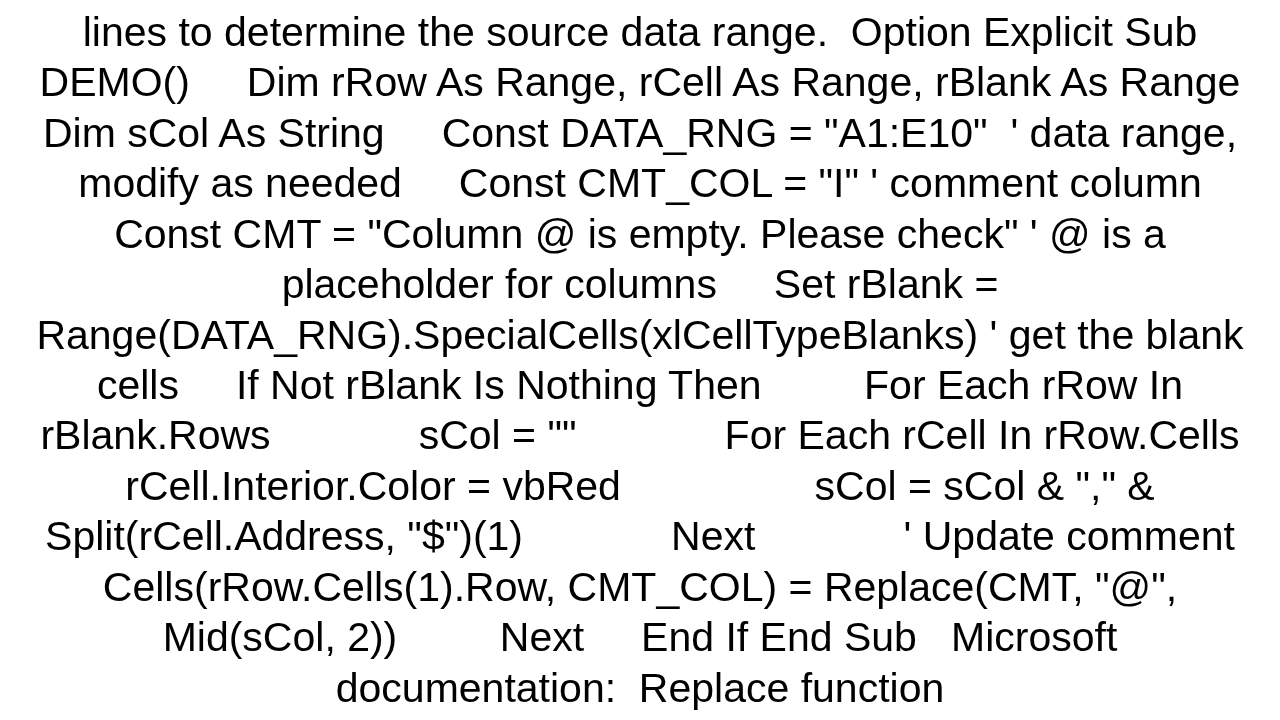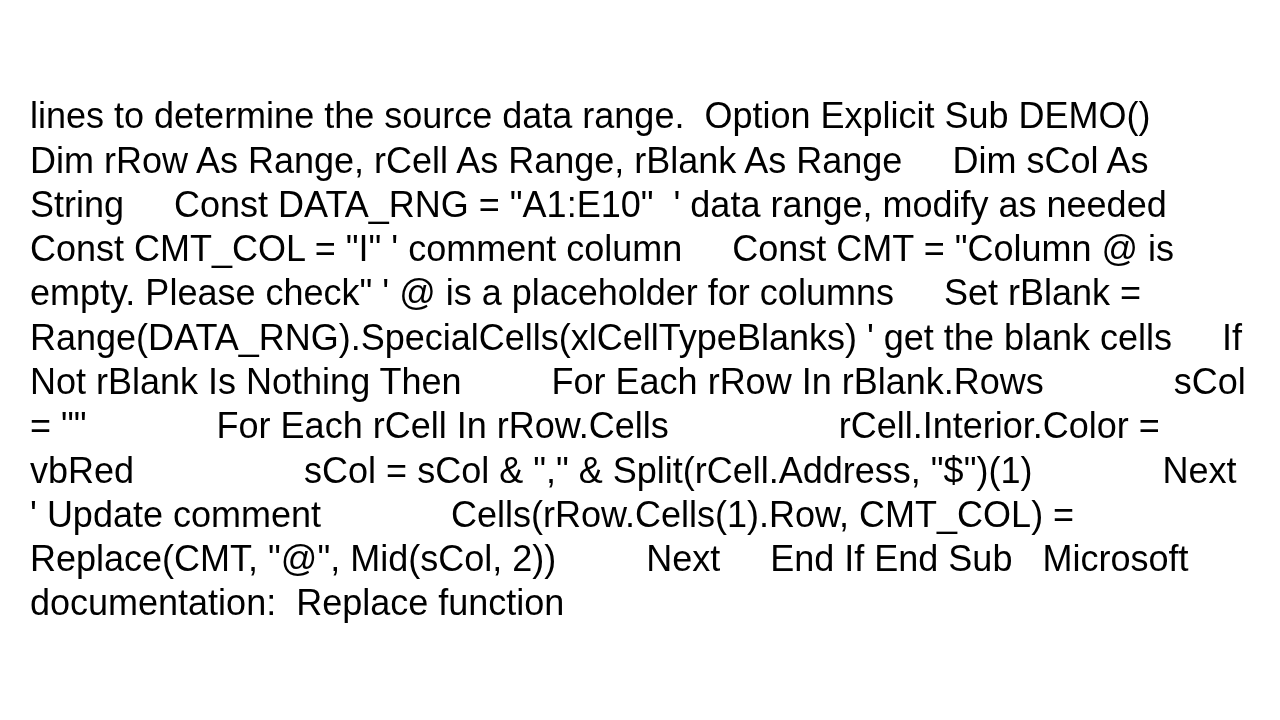--- a/index.html
+++ b/index.html
@@ -9,21 +9,22 @@
       background: #ffffff;
       font-family: Arial, Helvetica, sans-serif;
       overflow: hidden;
       display: flex;
       align-items: center;
       justify-content: center;
     }
     .content {
       width: 1240px;
       padding: 0 10px;
-      font-size: 36px;
+      text-align: center;
+      font-size: 41px;
       line-height: 1.23;
       color: #000000;
       white-space: pre-wrap;
       font-weight: 400;
     }
   </style>
 </head>
 <body>
 
 <div class="content">lines to determine the source data range.  Option Explicit Sub DEMO()     Dim rRow As Range, rCell As Range, rBlank As Range     Dim sCol As String     Const DATA_RNG = "A1:E10"  ' data range, modify as needed     Const CMT_COL = "I" ' comment column     Const CMT = "Column @ is empty. Please check" ' @ is a placeholder for columns     Set rBlank = Range(DATA_RNG).SpecialCells(xlCellTypeBlanks) ' get the blank cells     If Not rBlank Is Nothing Then         For Each rRow In rBlank.Rows             sCol = ""             For Each rCell In rRow.Cells                 rCell.Interior.Color = vbRed                 sCol = sCol &amp; "," &amp; Split(rCell.Address, "$")(1)             Next             ' Update comment             Cells(rRow.Cells(1).Row, CMT_COL) = Replace(CMT, "@", Mid(sCol, 2))         Next     End If End Sub   Microsoft documentation:  Replace function</div>

